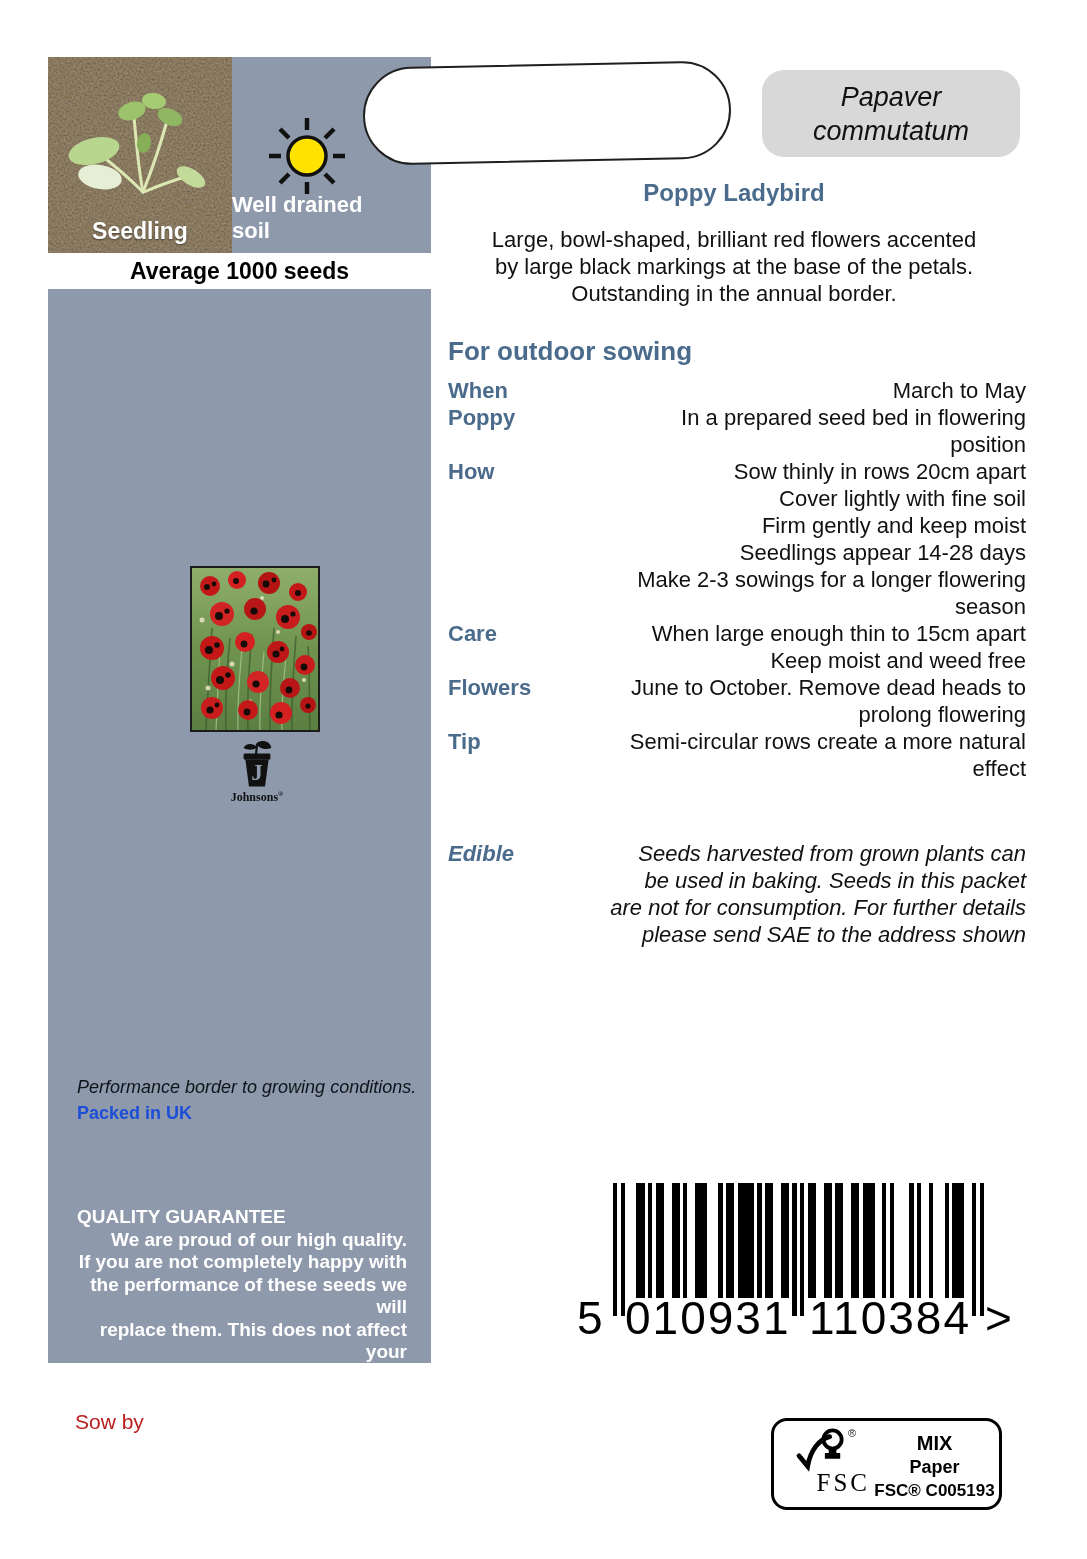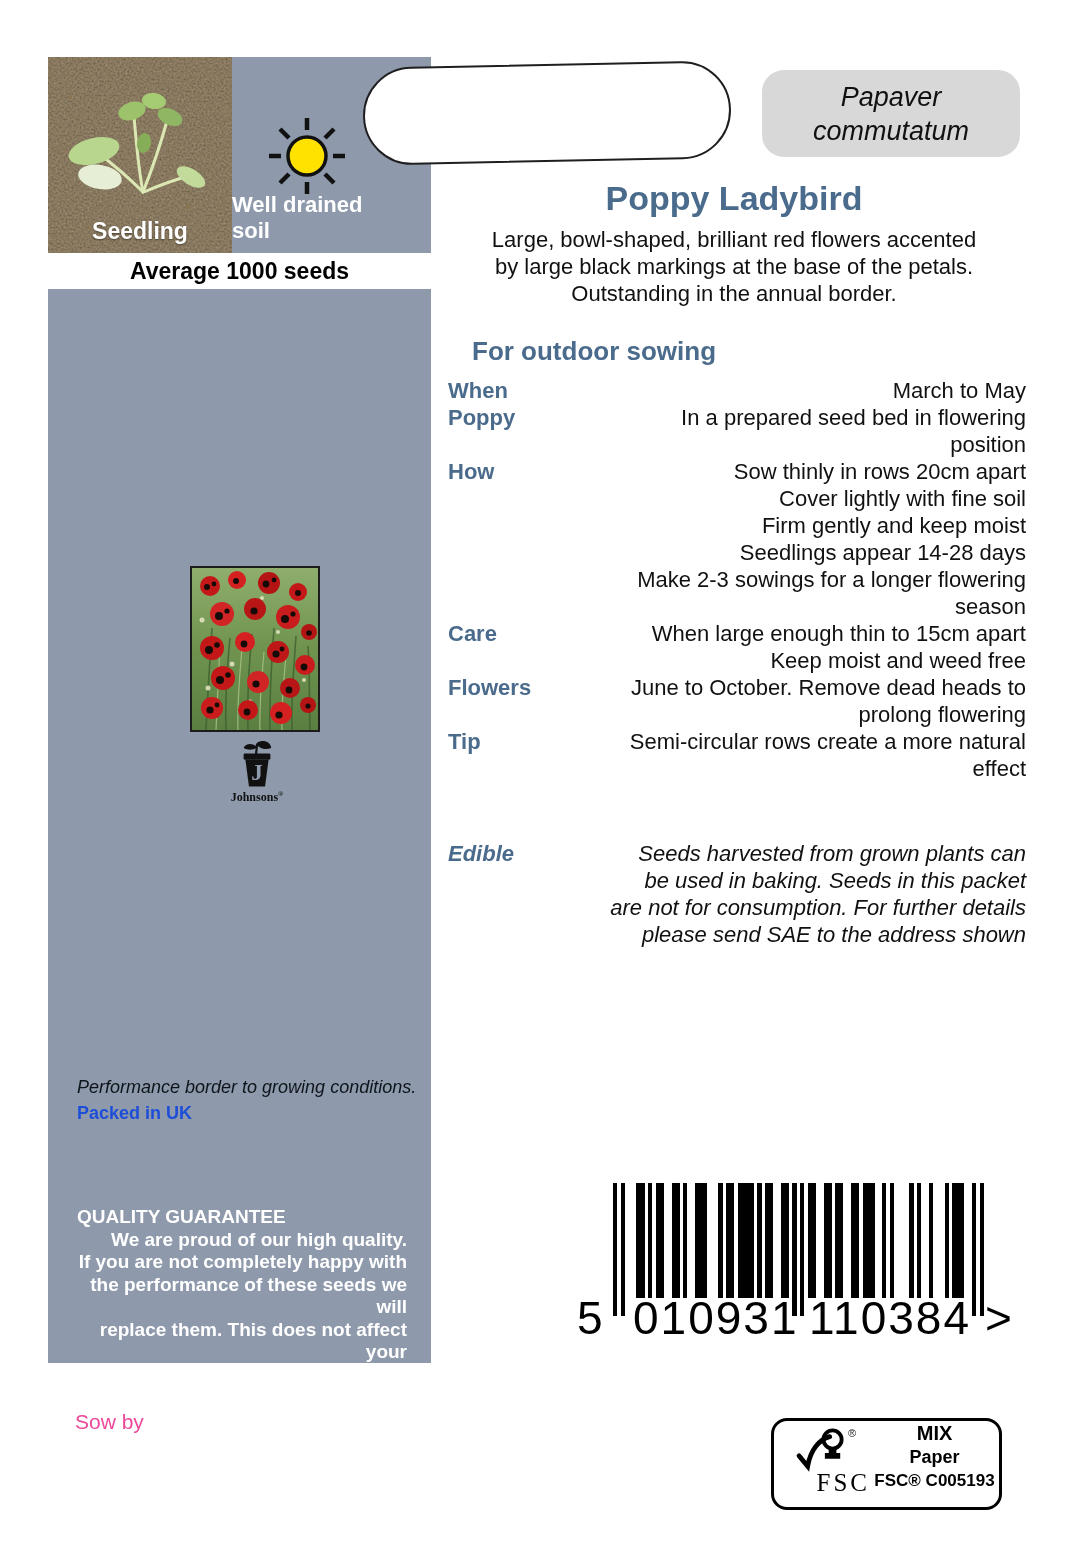--- a/index.html
+++ b/index.html
@@ -36,25 +36,25 @@
   
   .hang-hole{left:363px;top:64px;width:364px;height:94px;background:#fff;
     border:2px solid #1f1f1f;border-radius:50px;transform:rotate(-1.2deg);}
 
   
   .botanical{left:762px;top:70px;width:258px;height:87px;background:var(--badge);
     border-radius:22px;display:flex;align-items:center;justify-content:center;
     font-style:italic;font-size:27px;line-height:34px;text-align:center;color:#111;}
 
   .title{left:448px;top:179px;width:572px;text-align:center;font-weight:bold;
-    font-size:34px;color:var(--blue);}
+    font-size:24px;color:var(--blue);}
   .description{left:448px;top:226px;width:572px;text-align:center;
     font-size:22px;line-height:27px;color:#111;}
 
-  .sow-head{left:472px;top:336px;font-weight:bold;font-size:26px;color:var(--blue);}
+  .sow-head{left:448px;top:336px;font-weight:bold;font-size:26px;color:var(--blue);}
   .sow-table{left:448px;top:377px;width:578px;display:grid;
     grid-template-columns:112px 466px;font-size:22px;line-height:27px;}
   .sow-label{font-weight:bold;color:var(--blue);}
   .sow-text{color:#111;}
 
   .edible-row{left:448px;top:840px;width:578px;display:grid;
     grid-template-columns:112px 466px;font-size:22px;line-height:27px;font-style:italic;}
   .edible-row .sow-label{font-weight:bold;color:var(--blue);}
 
   
@@ -72,35 +72,35 @@
   .address{left:77px;top:1138px;font-weight:bold;font-size:21.5px;line-height:27px;color:#000;}
   .quality{left:77px;top:1206px;width:330px;color:#fff;font-size:19px;line-height:22.5px;}
   .quality .q-title{font-weight:bold;}
   .quality .q-body{font-weight:bold;}
 
   
   .barcode{left:613px;top:1183px;width:371px;height:165px;}
   .bc-bar{position:absolute;top:0;background:#000;}
   .bc-num{position:absolute;top:108px;font-size:46px;color:#000;letter-spacing:2px;}
   .bc-lead{left:-36px;}
-  .bc-left{left:20px;width:164px;text-align:left;}
+  .bc-left{left:12px;width:164px;text-align:left;}
   .bc-right{left:195px;width:164px;text-align:center;}
   .bc-chev{left:372px;letter-spacing:0;}
 
-  .sow-by{left:75px;top:1410px;font-size:21px;color:#ec4899;}
+  .sow-by{left:75px;top:1410px;font-size:21px;color:#b91c1c;}
 
   
   .fsc{left:771px;top:1418px;width:231px;height:92px;border:3px solid #000;border-radius:16px;
     display:flex;box-sizing:border-box;}
   .fsc-left{width:96px;position:relative;text-align:center;}
   .fsc-left svg{display:block;margin:6px auto 0;}
   .fsc-acronym{font-family:"Liberation Serif",serif;font-size:25px;letter-spacing:3px;
     color:#000;margin-top:-4px;text-align:right;}
   .fsc-reg{position:absolute;right:14px;top:6px;font-size:11px;}
-  .fsc-right{flex:1;text-align:center;font-weight:bold;color:#000;}
+  .fsc-right{flex:1;text-align:center;padding-top:10px;font-weight:bold;color:#000;}
   .fsc-mix{font-size:20px;line-height:24px;}
   .fsc-paper{font-size:18px;line-height:24px;}
   .fsc-lic{font-size:17px;line-height:24px;}
 </style>
 </head>
 <body>
 
 <div class="packet">
 
   <div class="abs seedphoto">

